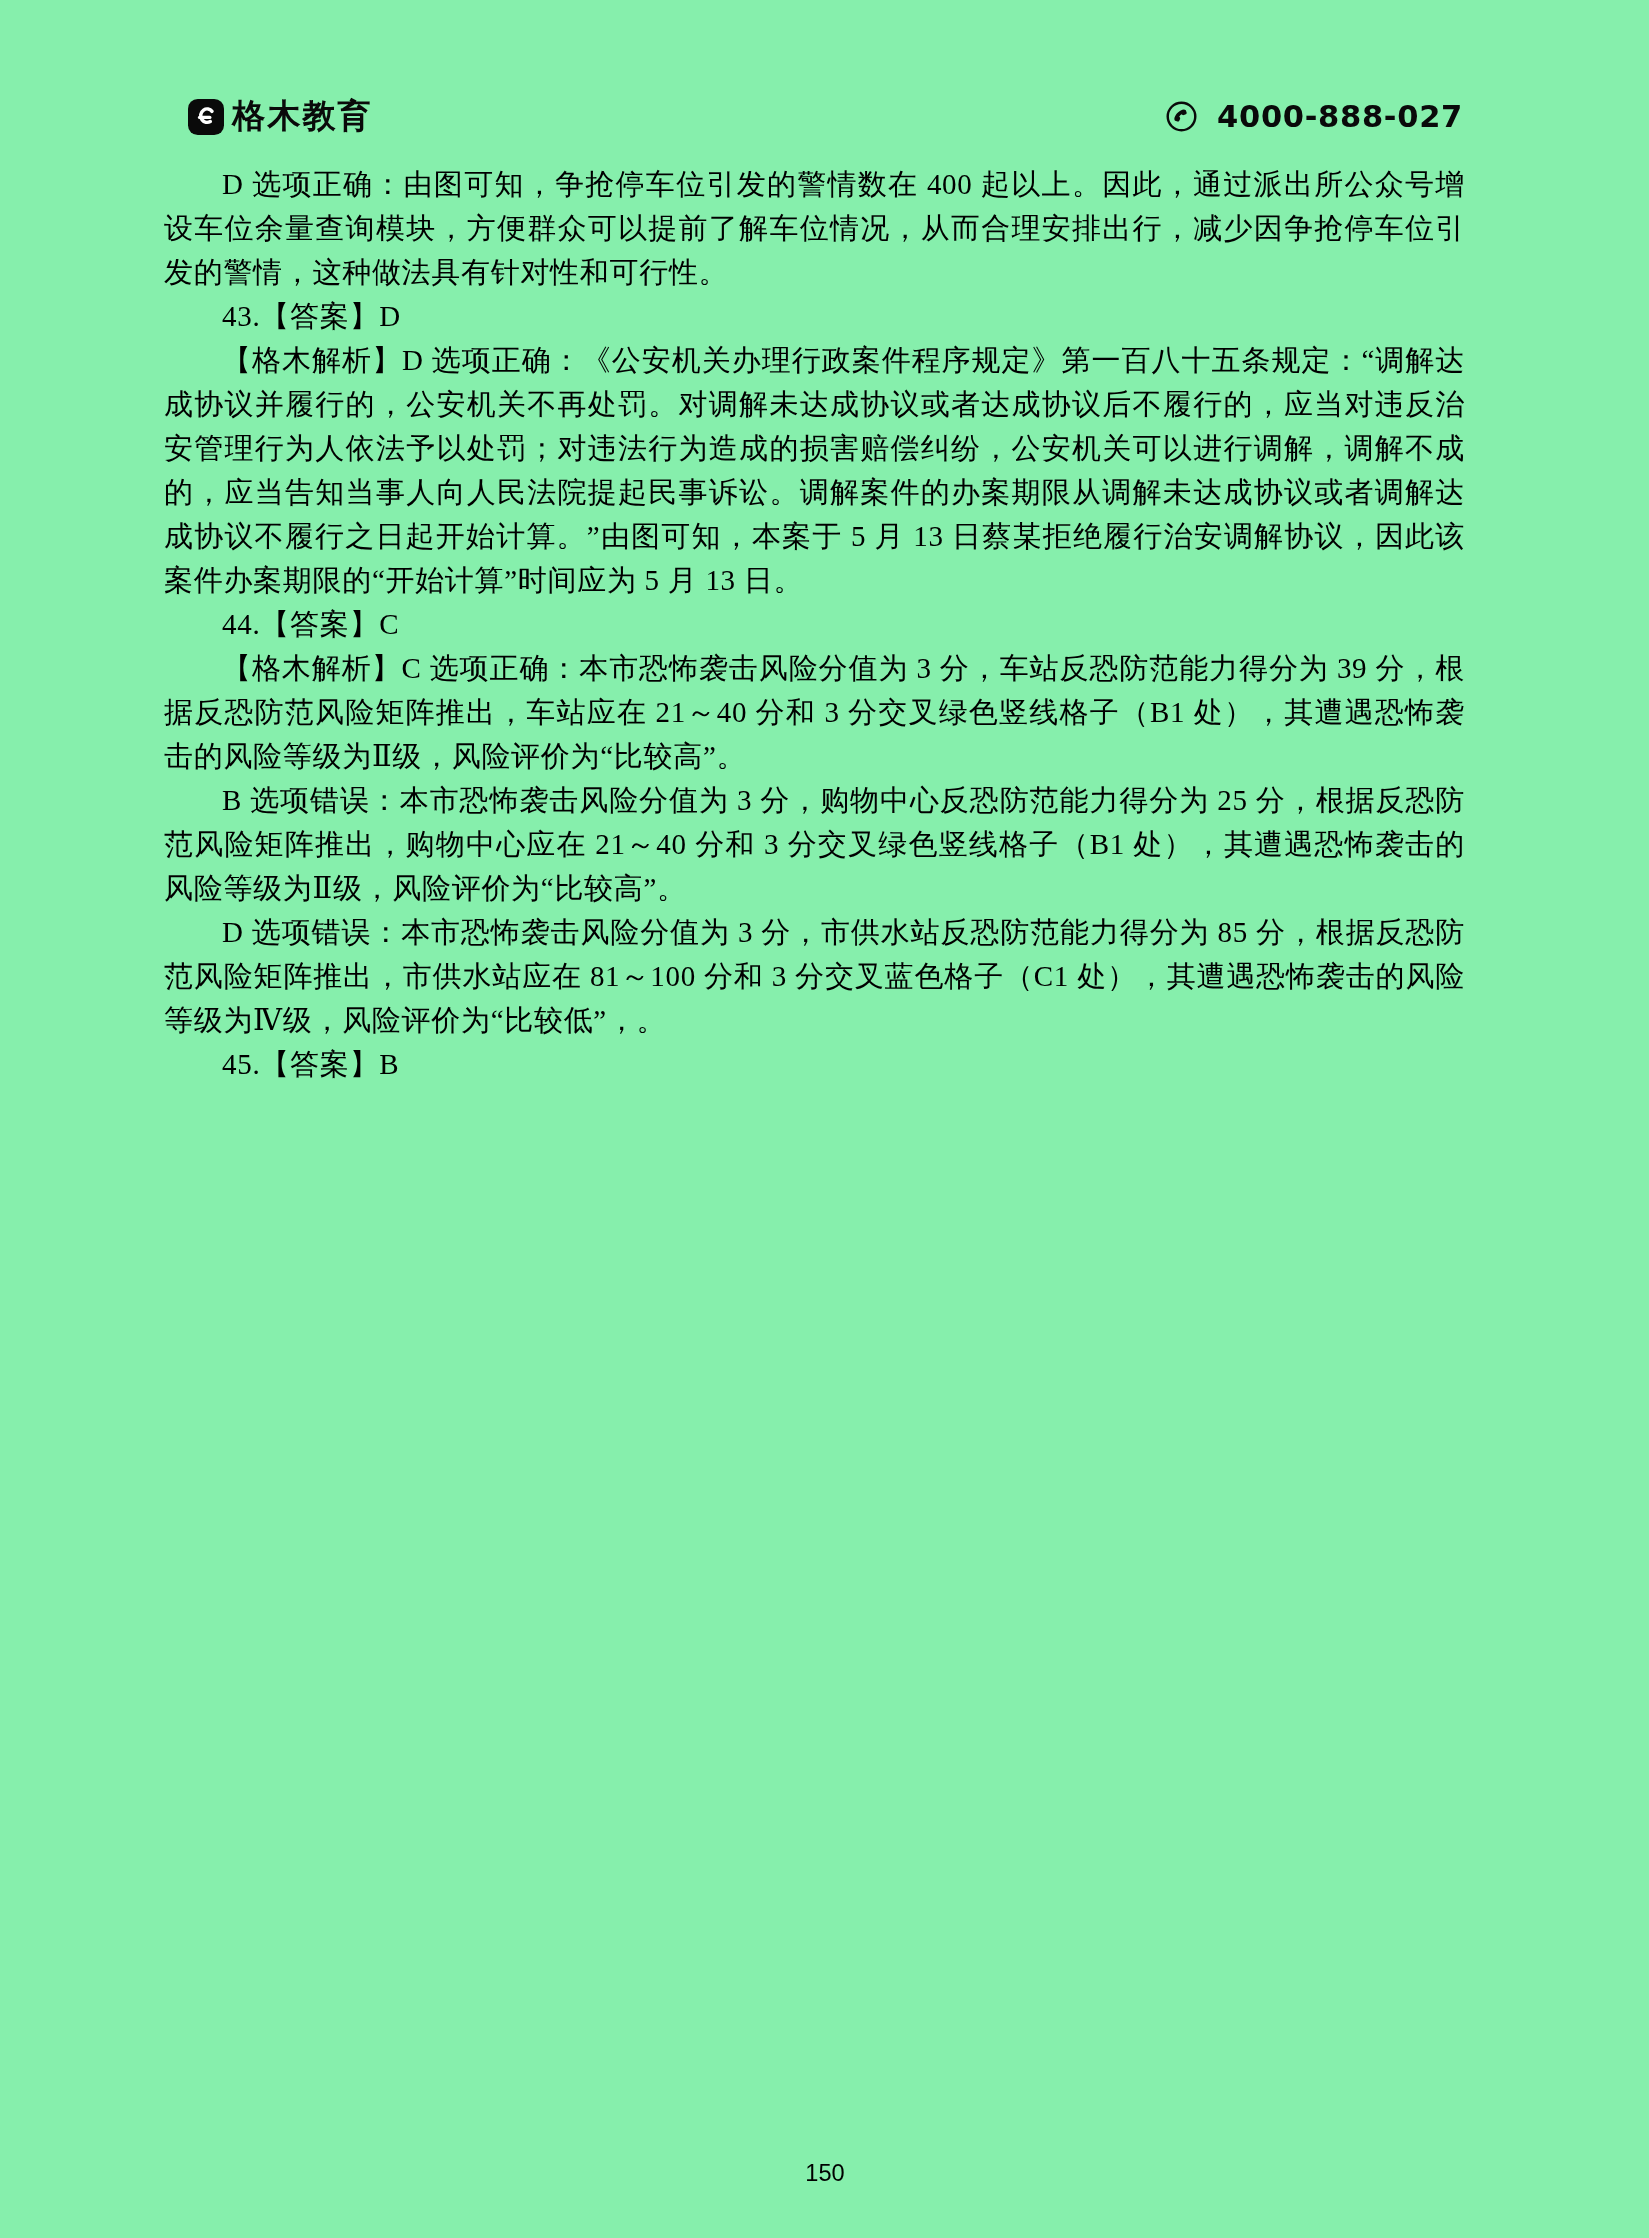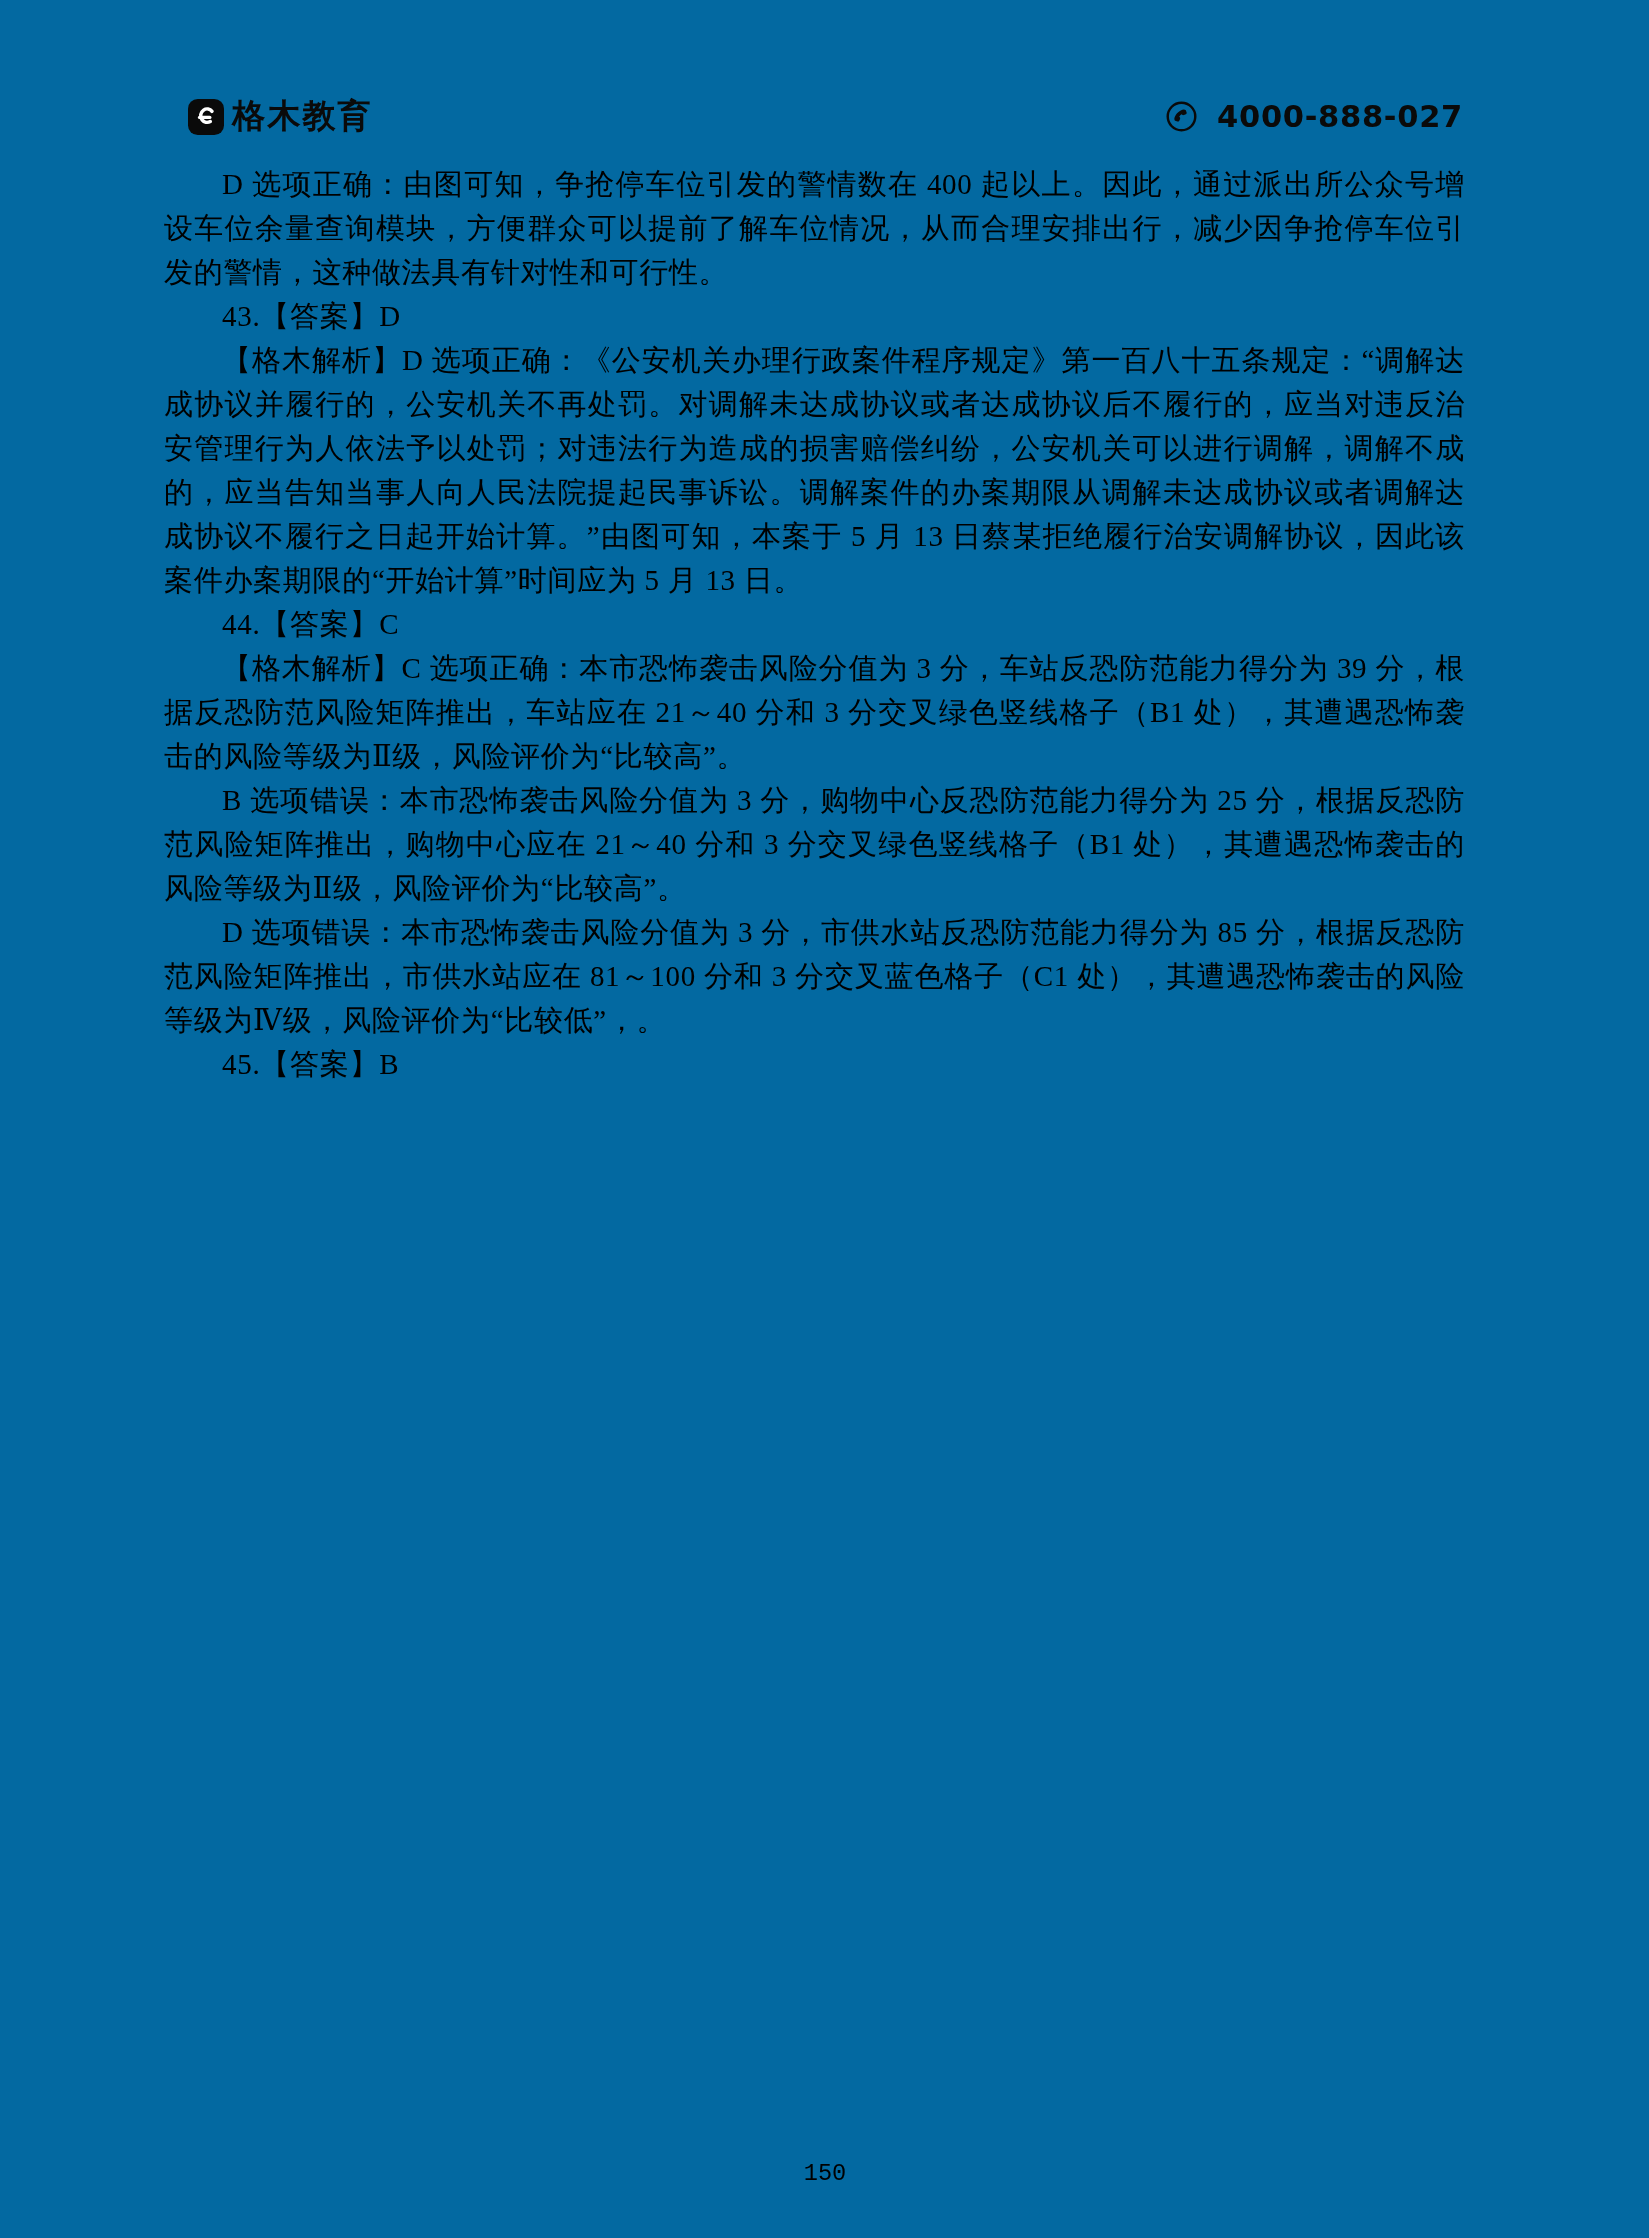--- a/index.html
+++ b/index.html
@@ -6,21 +6,21 @@
   body {
     width: 1650px; height: 2239px;
     background: #ffffff;
     color: #000000;
     font-family: "Liberation Serif", "DejaVu Serif", serif;
   }
   .page {
     position: relative;
     width: 1650px; height: 2239px;
     overflow: hidden;
-    background: #0369a1;
+    background: #86efac;
   }
   
   .header {
     position: absolute;
     top: 94px; left: 188px; width: 1275px;
     display: flex; justify-content: space-between; align-items: center;
   }
   .brand { display: flex; align-items: center; gap: 8.3px; }
   .brand-icon svg { display: block; }
   .brand-name {
@@ -51,21 +51,21 @@
     color: #000000;
   }
   .para { margin: 0; text-indent: 2em; }
   
   .footer {
     position: absolute;
     top: 2160px; left: 0; width: 100%;
     text-align: center;
   }
   .page-number {
-    font-family: Liberation Mono, monospace;
+    font-family: Liberation Sans, sans-serif;
     font-size: 23.6px;
     color: #000000;
   }
 </style>
 </head>
 <body>
 
 <div class="page">
 
   <header class="header">

